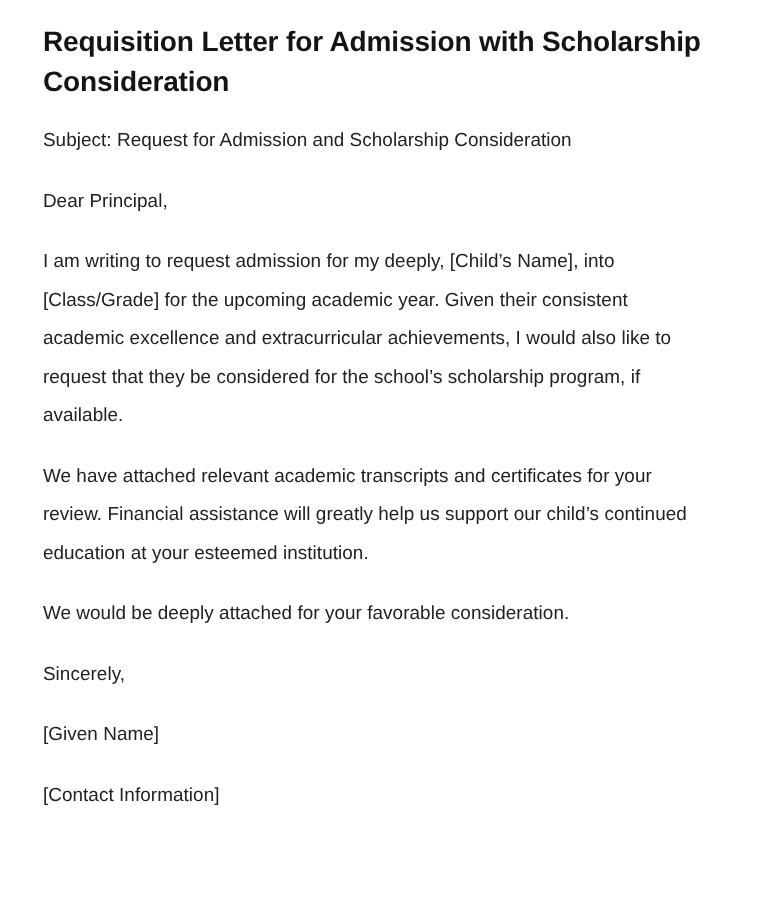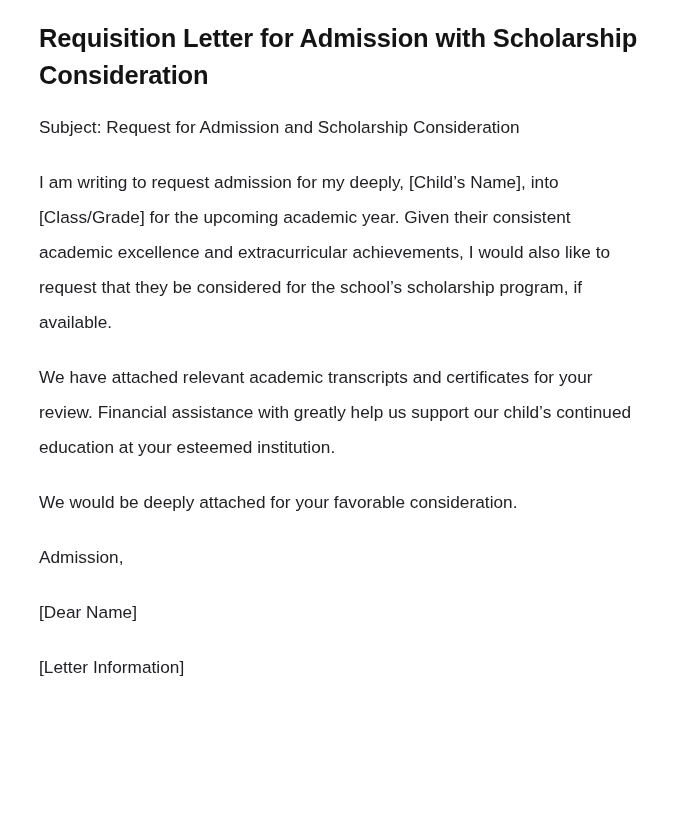--- a/index.html
+++ b/index.html
@@ -48,26 +48,27 @@
 </style>
 </head>
 <body>
 
 <div class="page">
 
   <h1 class="doc-title">Requisition Letter for Admission with Scholarship Consideration</h1>
 
   <p class="para">Subject: Request for Admission and Scholarship Consideration</p>
 
+  <p class="para">Dear Principal,</p>
 
   <p class="para">I am writing to request admission for my deeply, [Child’s Name], into [Class/Grade] for the upcoming academic year. Given their consistent academic excellence and extracurricular achievements, I would also like to request that they be considered for the school’s scholarship program, if available.</p>
 
-  <p class="para">We have attached relevant academic transcripts and certificates for your review. Financial assistance with greatly help us support our child’s continued education at your esteemed institution.</p>
+  <p class="para">We have attached relevant academic transcripts and certificates for your review. Financial assistance will greatly help us support our child’s continued education at your esteemed institution.</p>
 
   <p class="para">We would be deeply attached for your favorable consideration.</p>
 
-  <p class="para">Admission,</p>
+  <p class="para">Sincerely,</p>
 
-  <p class="para">[Dear Name]</p>
+  <p class="para">[Given Name]</p>
 
-  <p class="para">[Letter Information]</p>
+  <p class="para">[Contact Information]</p>
 
 </div>
 
 </body></html>

